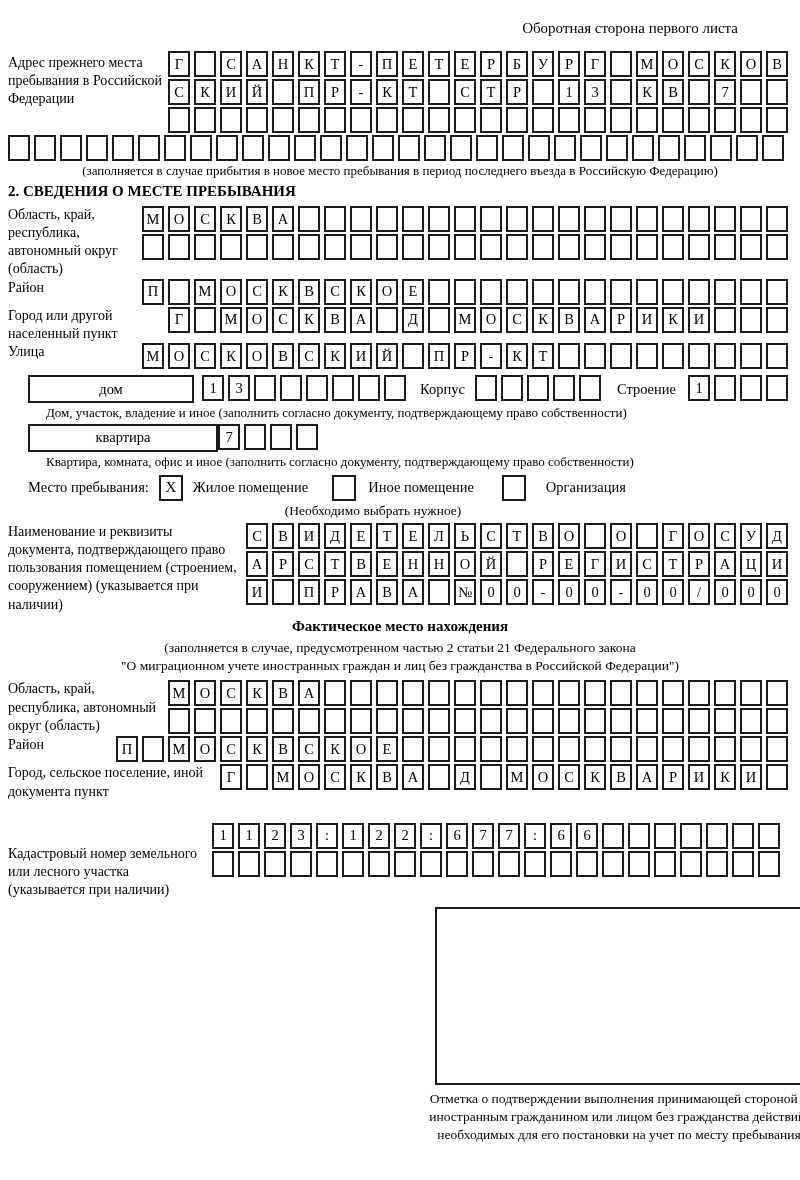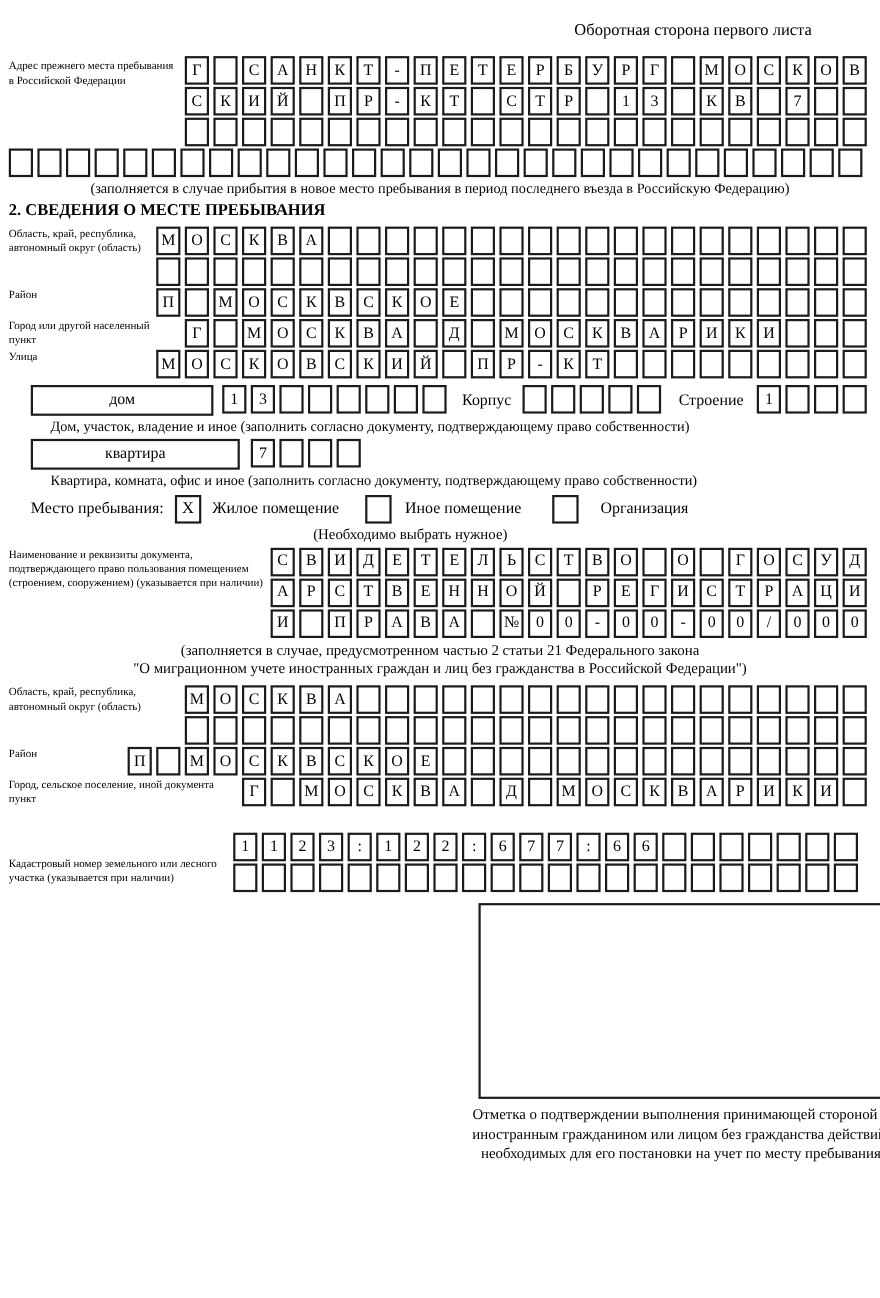--- a/index.html
+++ b/index.html
@@ -5,41 +5,41 @@
   html,body{margin:0;padding:0;background:#ffffff;color:#000;}
   body{width:800px;height:1180px;overflow:hidden;font-family:"Liberation Serif","DejaVu Serif",serif;}
   .page{padding:0 8px 0 8px;box-sizing:border-box;width:800px;}
   .subtitle{padding:20px 54px 0 0;text-align:right;font-size:15px;}
   
   .cellrow{display:flex;height:26px;margin-bottom:2px;}
   .cell{width:22px;min-width:22px;height:26px;box-sizing:border-box;border:2px solid #1b1b1b;
         margin-right:4px;display:flex;align-items:center;justify-content:center;
         font-size:14.5px;line-height:1;}
   .field{display:flex;align-items:flex-start;}
-  .flabel{font-size:10px;line-height:1.3;box-sizing:border-box;padding-right:6px;}
+  .flabel{font-size:14px;line-height:1.3;box-sizing:border-box;padding-right:6px;}
   .lbl-prev{width:170px;padding-top:3px;}
   .lbl-region2,.lbl-district2,.lbl-street2{width:147px;}
   .lbl-city2{width:162px;}
   .lbl-doc{width:244px;}
   .lbl-regionA{width:170px;}
   .lbl-districtA{width:112px;}
   .lbl-cityA{width:215px;}
   .lbl-cad{width:204px;margin-top:44px;}
   .mt14{margin-top:14px;} .mt6{margin-top:6px;} .mt4{margin-top:4px;}
   .caption{font-size:13px;line-height:1.3;}
   .caption-center{text-align:center;margin:2px 0 2px 0;}
   .sec-title{font-size:15px;font-weight:bold;text-align:left;margin:3px 0 6px 0;}
   .sub-title{font-size:15px;font-weight:bold;text-align:center;margin:4px 0 4px 0;}
   .note-center{font-size:13.5px;line-height:1.32;text-align:center;}
   
   .inline-row{display:flex;align-items:flex-start;margin-left:20px;}
   .label-box{box-sizing:border-box;border:2px solid #1b1b1b;height:28px;display:flex;
              align-items:center;justify-content:center;font-size:14.5px;}
   .box-house{width:170px;margin-right:8px;}
-  .box-apt{width:190px;margin-right:10px;}
+  .box-apt{width:190px;}
   .inline-lbl{font-size:14.5px;line-height:28px;white-space:nowrap;}
   .cap-indent{margin:2px 0 2px 38px;}
   
   .stay-row{display:flex;align-items:center;margin:4px 0 0 20px;}
   .checkbox{width:24px;min-width:24px;height:26px;box-sizing:border-box;border:2px solid #1b1b1b;
             display:flex;align-items:center;justify-content:center;font-size:15px;}
   .stay-lbl{font-size:14.5px;white-space:nowrap;}
   .stay-note{width:730px;text-align:center;font-size:13.5px;margin-top:2px;}
   .g10{margin-left:10px;} .g12{margin-left:12px;} .g24{margin-left:24px;} .g28{margin-left:28px;} .g20{margin-left:20px;}
   
@@ -448,20 +448,21 @@
           <span class="cell">0</span>
           <span class="cell">0</span>
           <span class="cell">/</span>
           <span class="cell">0</span>
           <span class="cell">0</span>
           <span class="cell">0</span>
         </div>
     </div>
   </div>
 
+  <div class="sub-title">Фактическое место нахождения</div>
   <div class="note-center">(заполняется в случае, предусмотренном частью 2 статьи 21 Федерального закона</div>
   <div class="note-center">"О миграционном учете иностранных граждан и лиц без гражданства в Российской Федерации")</div>
 
   <div class="field mt6">
     <div class="flabel lbl-regionA">Область, край, республика, автономный округ (область)</div>
     <div>
       <div class="cellrow">
           <span class="cell">М</span>
           <span class="cell">О</span>
           <span class="cell">С</span>

